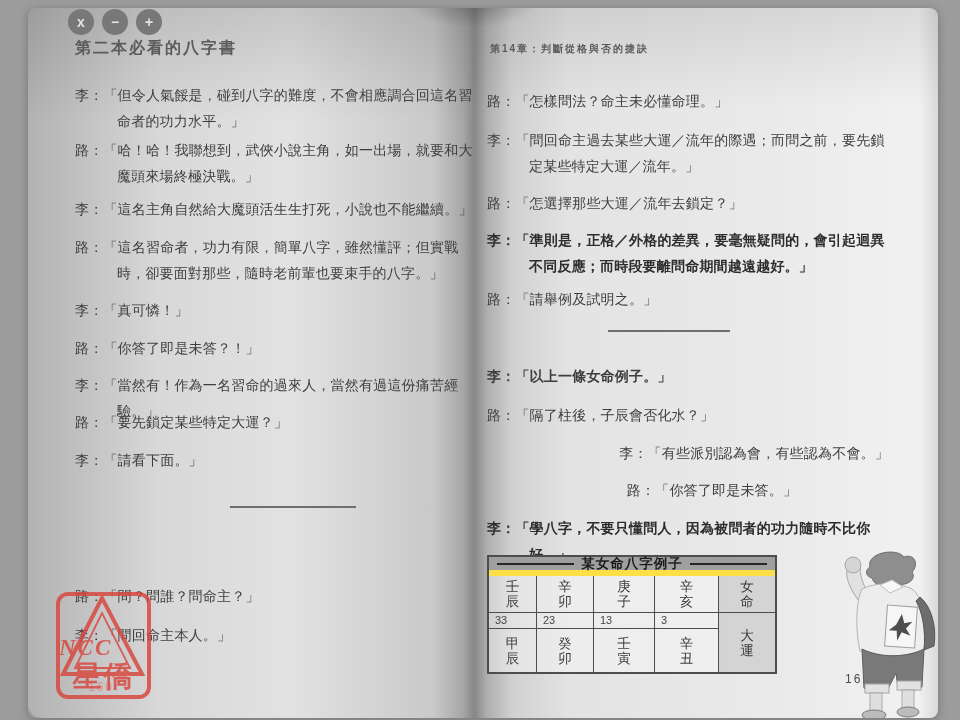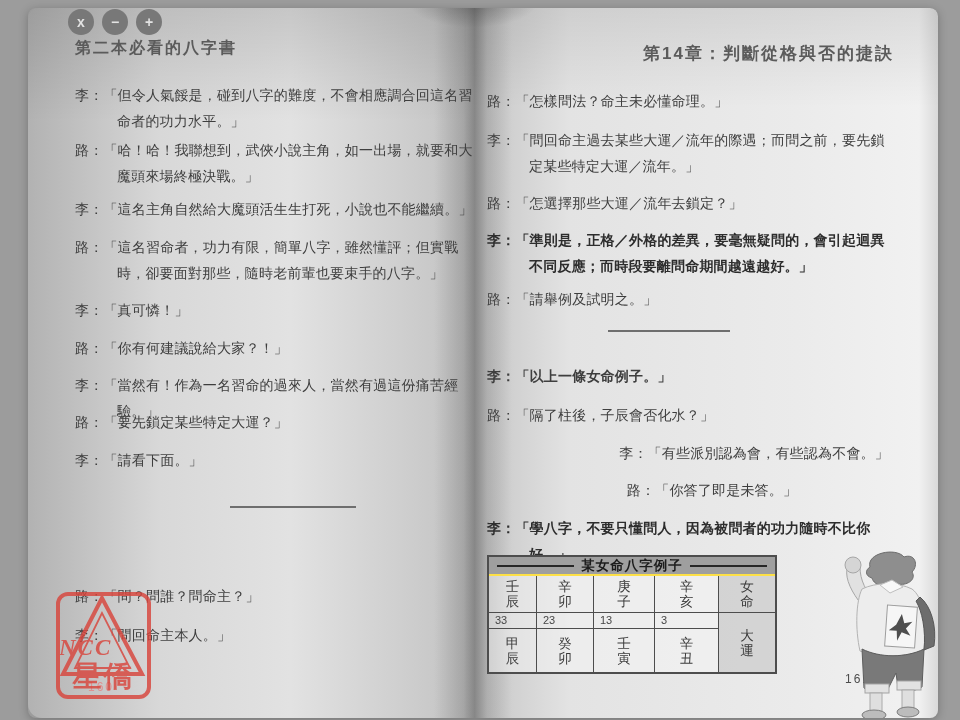--- a/index.html
+++ b/index.html
@@ -24,36 +24,36 @@
 
   
   .win-controls { position:absolute; left:68px; top:9px; display:flex; gap:8px; z-index:40; }
   .win-btn { width:26px; height:26px; border-radius:50%; background:#787878; color:#e3e3e3;
       display:flex; align-items:center; justify-content:center; font-size:14px; font-weight:bold;
       border:none; cursor:pointer; line-height:1; }
 
   
   .page-header { position:absolute; font-weight:bold; color:#5b5b5b; letter-spacing:2px; }
   .header-left  { left:47px; top:30px; font-size:16px; }
-  .header-right { left:474px; top:34px; width:392px; text-align:right; font-size:17px; }
+  .header-right { left:462px; top:34px; width:392px; text-align:left; font-size:10px; }
   .pagenum { position:absolute; font-size:12px; letter-spacing:2px; }
   .pagenum-left  { left:60px; top:672px; color:#de9090; z-index:5; }
   .pagenum-right { left:817px; top:664px; color:#4c4c4c; }
 
   
   .dl { position:absolute; width:402px; font-size:14px; line-height:26px; color:#3e3e3e;
         padding-left:42px; text-indent:-42px; letter-spacing:0.2px; }
   .dl.bold { font-weight:bold; color:#2d2d2d; }
   .divider { position:absolute; height:2px; background:#6e6e6e; }
 
   
   .bz-table { position:absolute; left:459px; top:547px; width:290px; border:2px solid #4d4d4d;
       background:rgba(248,248,248,0.45); }
   .bz-title { display:flex; align-items:center; gap:7px; height:19px; background:#9f9f9f;
-      border-bottom:2px solid #fde047; padding:0 8px; }
+      border-bottom:6px solid #fde047; padding:0 8px; }
   .bz-title .rule { flex:1; height:2px; background:#262626; }
   .bz-title .txt { font-size:13.5px; font-weight:bold; color:#1c1c1c; letter-spacing:1px; white-space:nowrap; }
   .bz-grid { display:grid; grid-template-columns: 48px 57px 61px 64px 1fr; grid-template-rows: 37px 16px 43px; }
   .bz-cell { border-right:1.5px solid #4d4d4d; border-bottom:1.5px solid #4d4d4d;
       display:flex; align-items:center; justify-content:center;
       white-space:pre-line; font-size:13.5px; line-height:15px; color:#3a3a3a; text-align:center; }
   .bz-cell.last-col { border-right:none; background:rgba(160,160,160,0.35); }
   .bz-cell.last-row { border-bottom:none; }
   .bz-cell.age { font-size:11px; justify-content:flex-start; padding-left:6px; color:#474747; }
   .bz-cell.span2 { grid-column:5; grid-row:2 / span 2; border-bottom:none; }
@@ -80,21 +80,21 @@
     <div class="top-curve"></div>
     <div class="spine-shadow"></div>
 
     <div class="page-header header-left">第二本必看的八字書</div>
 
     <p class="dl" style="left:47px; top:74px;">李：「但令人氣餒是，碰到八字的難度，不會相應調合回這名習命者的功力水平。」</p>
     <p class="dl" style="left:47px; top:129px;">路：「哈！哈！我聯想到，武俠小說主角，如一出場，就要和大魔頭來場終極決戰。」</p>
     <p class="dl" style="left:47px; top:188px;">李：「這名主角自然給大魔頭活生生打死，小說也不能繼續。」</p>
     <p class="dl" style="left:47px; top:226px;">路：「這名習命者，功力有限，簡單八字，雖然懂評；但實戰時，卻要面對那些，隨時老前輩也要束手的八字。」</p>
     <p class="dl" style="left:47px; top:289px;">李：「真可憐！」</p>
-    <p class="dl" style="left:47px; top:327px;">路：「你有何建議說給大家？！」</p>
+    <p class="dl" style="left:47px; top:327px;">路：「你答了即是未答？！」</p>
     <p class="dl" style="left:47px; top:364px;">李：「當然有！作為一名習命的過來人，當然有過這份痛苦經驗。」</p>
     <p class="dl" style="left:47px; top:401px;">路：「要先鎖定某些特定大運？」</p>
     <p class="dl" style="left:47px; top:439px;">李：「請看下面。」</p>
     <div class="divider" style="left:202px; top:498px; width:126px;"></div>
     <p class="dl" style="left:47px; top:575px;">路：「問？問誰？問命主？」</p>
     <p class="dl" style="left:47px; top:614px;">李：「問回命主本人。」</p>
 
     <div class="page-header header-right">第14章：判斷從格與否的捷訣</div>
 
     <p class="dl" style="left:459px; top:80px;">路：「怎樣問法？命主未必懂命理。」</p>

